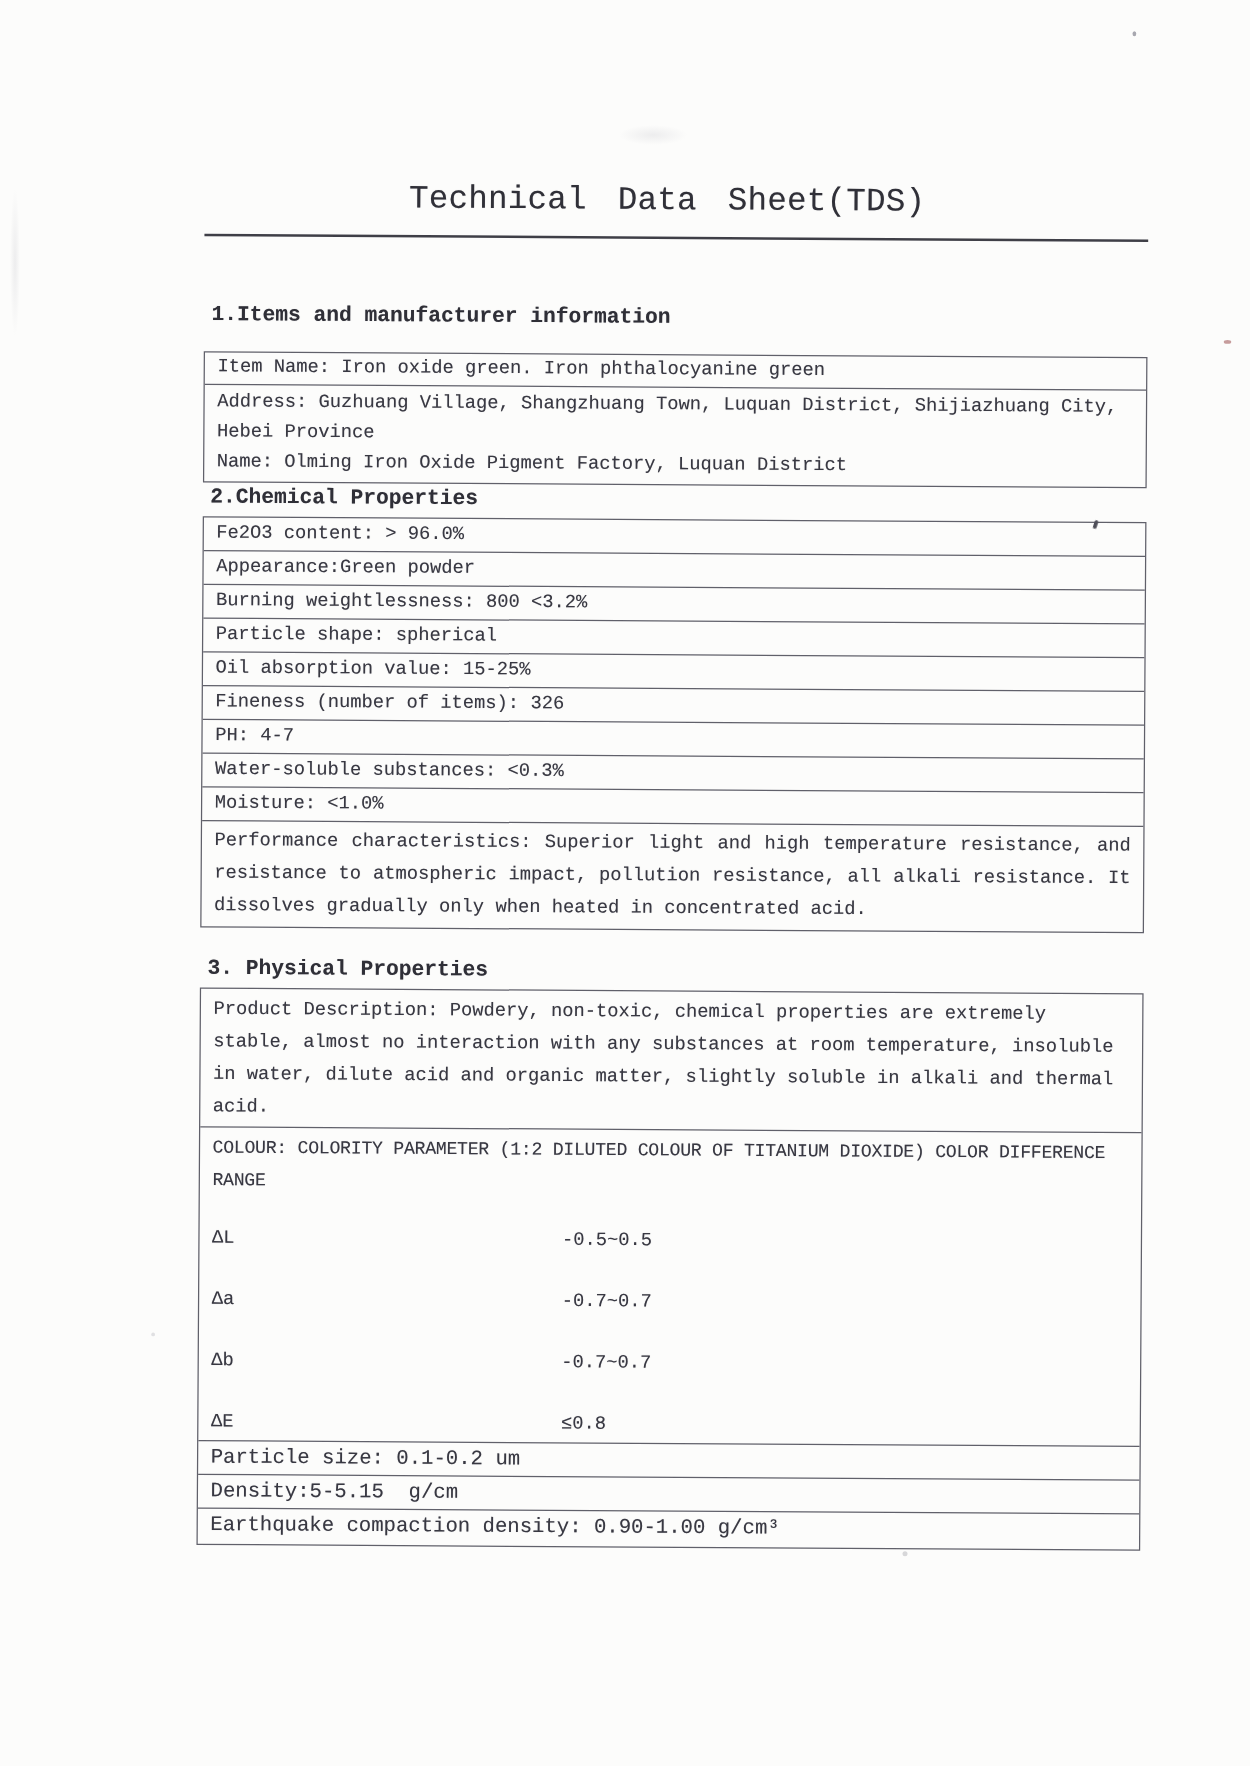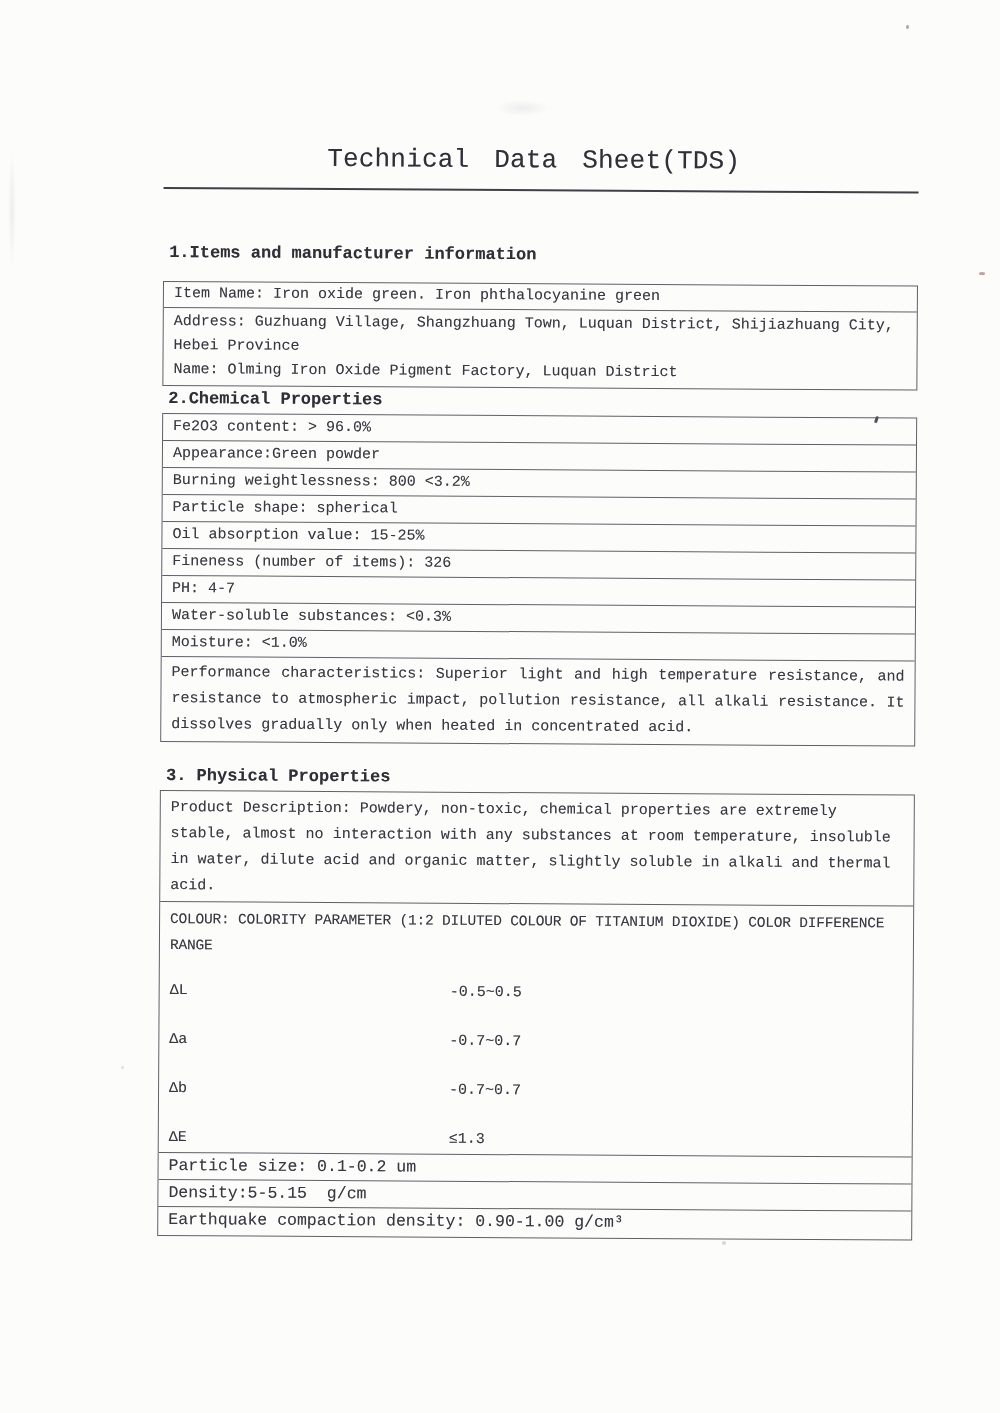--- a/index.html
+++ b/index.html
@@ -93,21 +93,21 @@
         <div class="delta">
           <span class="lbl">Δa</span>
           <span class="val">-0.7~0.7</span>
         </div>
         <div class="delta">
           <span class="lbl">Δb</span>
           <span class="val">-0.7~0.7</span>
         </div>
         <div class="delta">
           <span class="lbl">ΔE</span>
-          <span class="val">≤1.3</span>
+          <span class="val">≤0.8</span>
         </div>
       </div>
       <div class="row row-small">Particle size: 0.1-0.2 um</div>
       <div class="row row-small pre">Density:5-5.15  g/cm</div>
       <div class="row row-last">Earthquake compaction density: 0.90-1.00 g/cm³</div>
     </div>
 
   </div>
 
   <div class="speck" style="left:906px;top:25px;width:3px;height:4px;background:#a7a7af;"></div>

